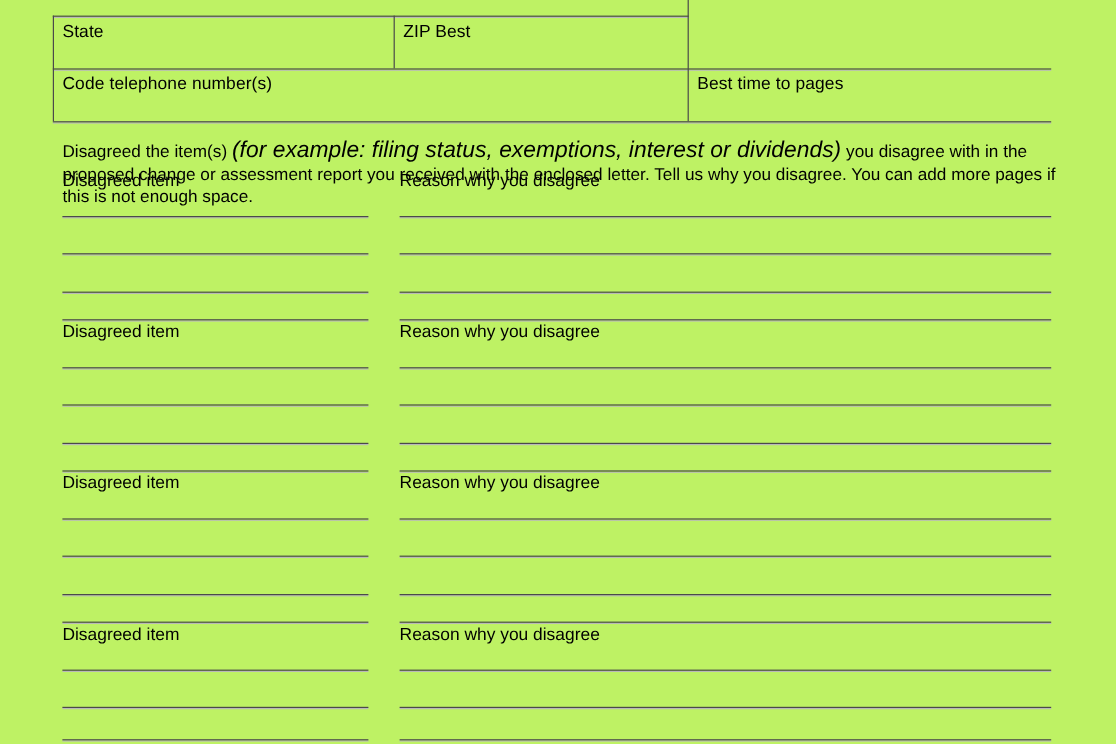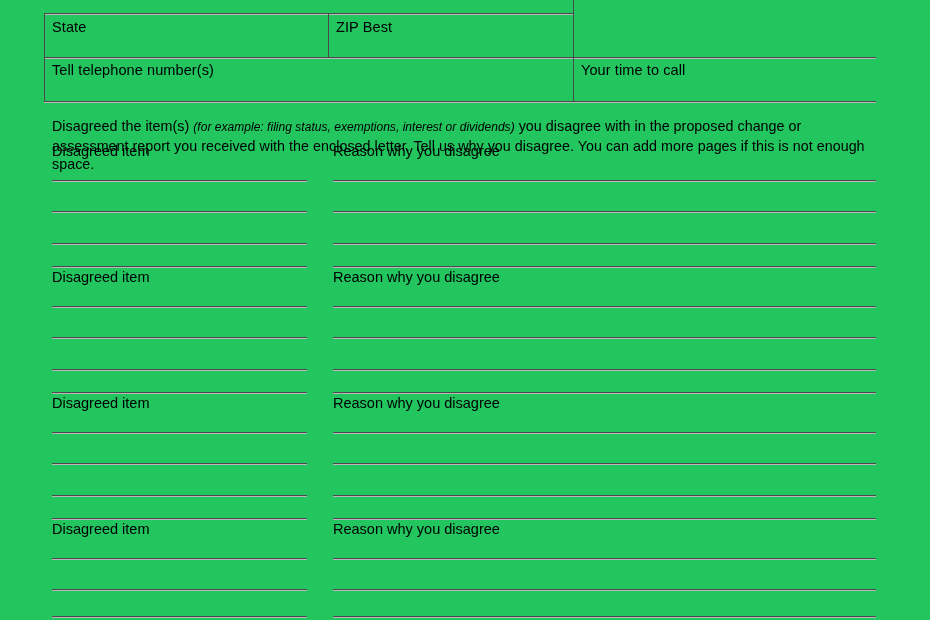--- a/index.html
+++ b/index.html
@@ -10,21 +10,21 @@
   }
   body {
     font-family: "Liberation Sans", sans-serif;
     color: #000000;
     -webkit-font-smoothing: antialiased;
   }
   #page {
     position: relative;
     width: 930px;
     height: 620px;
-    background: #22c55e;
+    background: #bef264;
     overflow: hidden;
   }
 
   
   .rule {
     position: absolute;
     height: 0;
     border-top: 1.4px solid #4a4a4a;
     box-shadow: 0 1px 0 0 #b9b9b9;
   }
@@ -48,21 +48,21 @@
     position: absolute;
     left: 52px;
     top: 103px;
     width: 828px;
     font-size: 14.3px;
     line-height: 18.6px;
     letter-spacing: 0.03px;
   }
   #instructions .ital {
     font-style: italic;
-    font-size: 12px;
+    font-size: 19px;
   }
 
   
   .block { position: absolute; left: 0; width: 930px; }
   .col-label {
     position: absolute;
     font-size: 14.5px;
     line-height: 16px;
     white-space: nowrap;
   }
@@ -82,22 +82,22 @@
     <div class="rule" style="left:44px; top:13px;  width:530px;"></div>
     <div class="rule" style="left:44px; top:57px;  width:832px;"></div>
     <div class="rule" style="left:44px; top:101px; width:832px;"></div>
 
     <div class="vrule" style="left:44px;  top:13px; height:88px;"></div>
     <div class="vrule" style="left:328px; top:13px; height:44px;"></div>
     <div class="vrule" style="left:573px; top:0px;  height:101px;"></div>
 
     <div class="cell-label" style="left:52px;  top:19px;">State</div>
     <div class="cell-label" style="left:336px; top:19px;">ZIP Best</div>
-    <div class="cell-label" style="left:52px;  top:62px;">Tell telephone number(s)</div>
-    <div class="cell-label" style="left:581px; top:62px;">Your time to call</div>
+    <div class="cell-label" style="left:52px;  top:62px;">Code telephone number(s)</div>
+    <div class="cell-label" style="left:581px; top:62px;">Best time to pages</div>
 
     <div style="position:absolute;left:45px;top:32px;width:282px;height:24px;"></div>
     <div style="position:absolute;left:329px;top:32px;width:243px;height:24px;"></div>
     <div style="position:absolute;left:45px;top:76px;width:527px;height:24px;"></div>
     <div style="position:absolute;left:574px;top:76px;width:301px;height:24px;"></div>
   </div>
 
   <p id="instructions"><span>Disagreed the item(s) </span><span class="ital">(for example: filing status, exemptions, interest or dividends)</span><span> you disagree with in the proposed change or assessment report you received with the enclosed letter. Tell us why you disagree. You can add more pages if this is not enough space.</span></p>
 
   <div class="block" style="top:0;">

